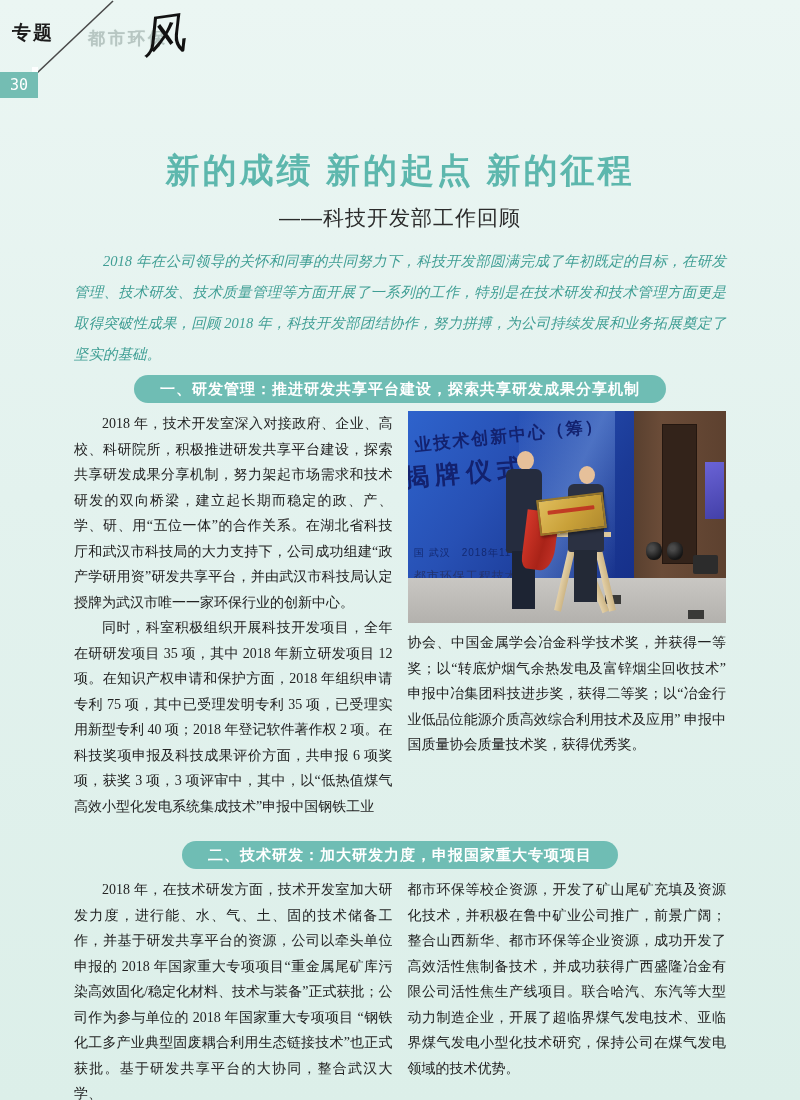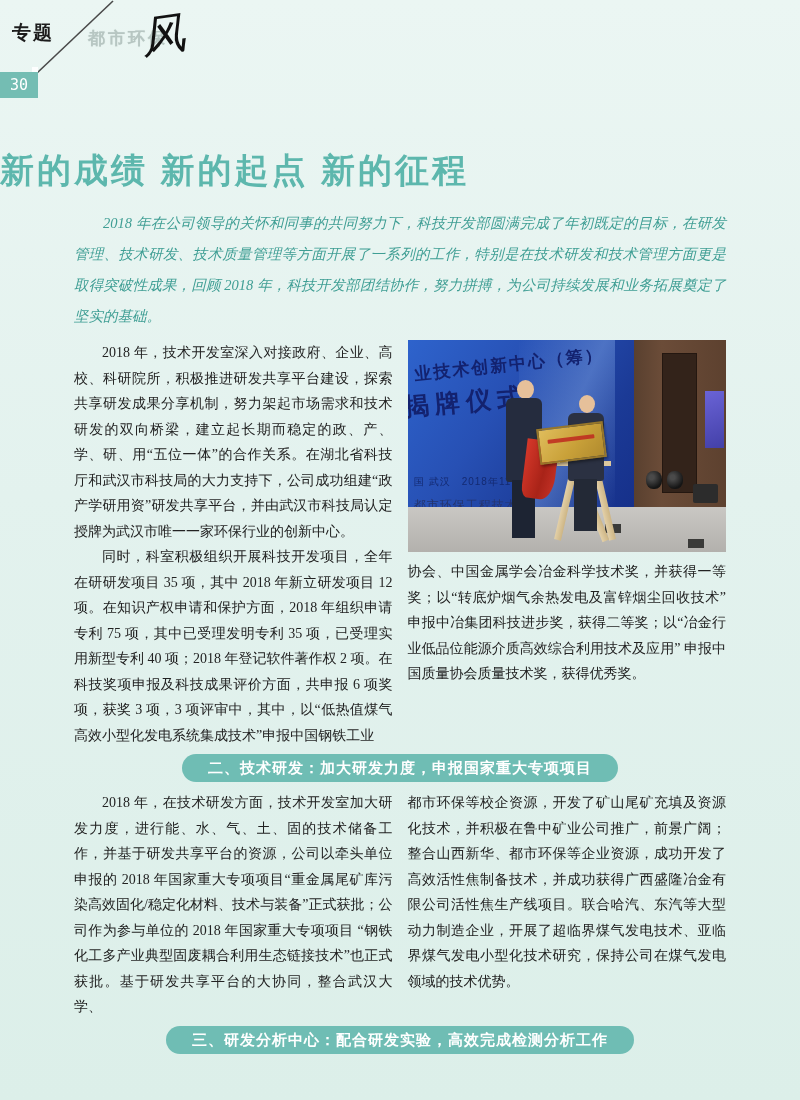--- a/index.html
+++ b/index.html
@@ -17,21 +17,21 @@
     letter-spacing:3px; font-weight:bold; text-shadow:0 0 1px #cfdeda; }
   .calligraphy { position:absolute; left:141px; top:6px; font-size:44px; color:#111;
     font-style:italic; font-family:"DejaVu Serif",serif; transform:rotate(-8deg); }
   .diag-svg { position:absolute; left:0; top:0; }
   .pagenum-box { position:absolute; left:0; top:72px; width:38px; height:26px; background:#74bdb3;
     color:#ffffff; font-family:"DejaVu Sans Mono",monospace; font-size:15px;
     display:flex; align-items:center; justify-content:center; }
   .corner-notch { position:absolute; left:32px; top:67px; width:6px; height:6px; background:#fdfefe; }
   
   .content { position:relative; padding-top:148px; }
-  .main-title { text-align:left; font-family:"Liberation Sans",sans-serif; font-weight:bold;
+  .main-title { text-align:center; font-family:"Liberation Sans",sans-serif; font-weight:bold;
     font-size:34px; letter-spacing:3px; color:#5db7ad; }
   .sub-title { text-align:center; margin-top:10px; font-size:21px; color:#2b2b2b;
     font-family:"Liberation Sans",sans-serif; font-weight:500; letter-spacing:1px; }
   
   .intro { margin:14px 74px 0 74px; font-size:14.5px; line-height:31px; color:#3f9e94;
     text-align:justify; text-indent:2em; font-style:italic; word-break:break-all; }
   
   .pill-row { margin-top:5px; text-align:center; }
   .pill { display:inline-block; background:#6fbdb4; color:#ffffff; border-radius:15px;
     font-family:"Liberation Sans",sans-serif; font-weight:bold; font-size:15px;
@@ -93,23 +93,27 @@
     <div class="section-label">专题</div>
     <div class="mag-name">都市环保</div>
     <div class="calligraphy">风</div>
     <div class="corner-notch"></div>
     <div class="pagenum-box">30</div>
   </div>
 
   <div class="content">
 
     <div class="main-title">新的成绩 新的起点 新的征程</div>
+    <div class="sub-title">——科技开发部工作回顾</div>
 
     <div class="intro">2018 年在公司领导的关怀和同事的共同努力下，科技开发部圆满完成了年初既定的目标，在研发管理、技术研发、技术质量管理等方面开展了一系列的工作，特别是在技术研发和技术管理方面更是取得突破性成果，回顾 2018 年，科技开发部团结协作，努力拼搏，为公司持续发展和业务拓展奠定了坚实的基础。</div>
 
+    <div class="pill-row">
+      <span class="pill">一、研发管理：推进研发共享平台建设，探索共享研发成果分享机制</span>
+    </div>
     <div class="cols">
       <div class="col">
         <p class="indent">2018 年，技术开发室深入对接政府、企业、高校、科研院所，积极推进研发共享平台建设，探索共享研发成果分享机制，努力架起市场需求和技术研发的双向桥梁，建立起长期而稳定的政、产、学、研、用“五位一体”的合作关系。在湖北省科技厅和武汉市科技局的大力支持下，公司成功组建“政产学研用资”研发共享平台，并由武汉市科技局认定授牌为武汉市唯一一家环保行业的创新中心。</p>
         <p class="indent">同时，科室积极组织开展科技开发项目，全年在研研发项目 35 项，其中 2018 年新立研发项目 12 项。在知识产权申请和保护方面，2018 年组织申请专利 75 项，其中已受理发明专利 35 项，已受理实用新型专利 40 项；2018 年登记软件著作权 2 项。在科技奖项申报及科技成果评价方面，共申报 6 项奖项，获奖 3 项，3 项评审中，其中，以“低热值煤气高效小型化发电系统集成技术”申报中国钢铁工业</p>
       </div>
       <div class="col">
 
         <div class="photo">
           <div class="ph-screen"></div>
           <div class="ph-streak"></div>
@@ -146,21 +150,21 @@
           <div class="cloth"></div>
           <div class="plaque">
             <div class="plaque-text"></div>
           </div>
         </div>
 
         <p>协会、中国金属学会冶金科学技术奖，并获得一等奖；以“转底炉烟气余热发电及富锌烟尘回收技术” 申报中冶集团科技进步奖，获得二等奖；以“冶金行业低品位能源介质高效综合利用技术及应用” 申报中国质量协会质量技术奖，获得优秀奖。</p>
       </div>
     </div>
 
-    <div class="pill-row" style="margin-top:6px;">
+    <div class="pill-row" style="margin-top:22px;">
       <span class="pill">二、技术研发：加大研发力度，申报国家重大专项项目</span>
     </div>
     <div class="cols">
       <div class="col">
         <p class="indent">2018 年，在技术研发方面，技术开发室加大研发力度，进行能、水、气、土、固的技术储备工作，并基于研发共享平台的资源，公司以牵头单位申报的 2018 年国家重大专项项目“重金属尾矿库污染高效固化/稳定化材料、技术与装备”正式获批；公司作为参与单位的 2018 年国家重大专项项目 “钢铁化工多产业典型固废耦合利用生态链接技术”也正式获批。基于研发共享平台的大协同，整合武汉大学、</p>
       </div>
       <div class="col">
         <p>都市环保等校企资源，开发了矿山尾矿充填及资源化技术，并积极在鲁中矿业公司推广，前景广阔；整合山西新华、都市环保等企业资源，成功开发了高效活性焦制备技术，并成功获得广西盛隆冶金有限公司活性焦生产线项目。联合哈汽、东汽等大型动力制造企业，开展了超临界煤气发电技术、亚临界煤气发电小型化技术研究，保持公司在煤气发电领域的技术优势。</p>
       </div>
     </div>

